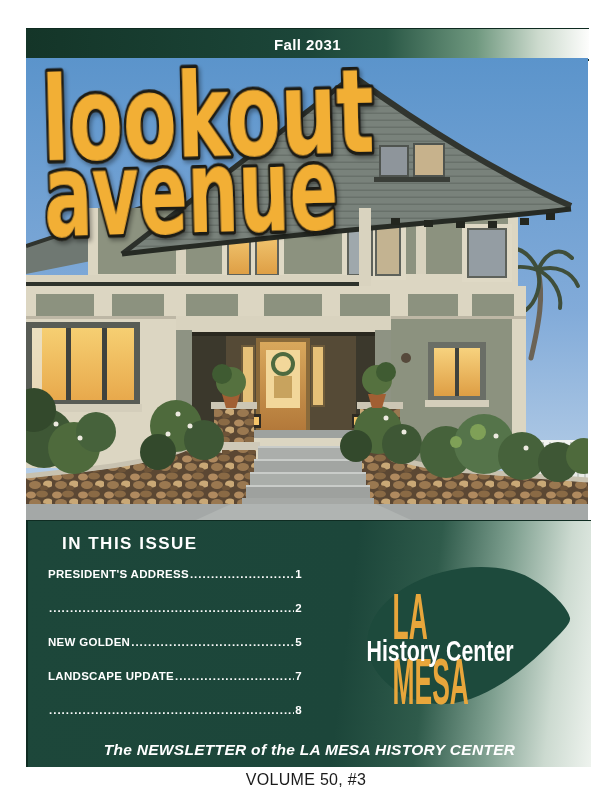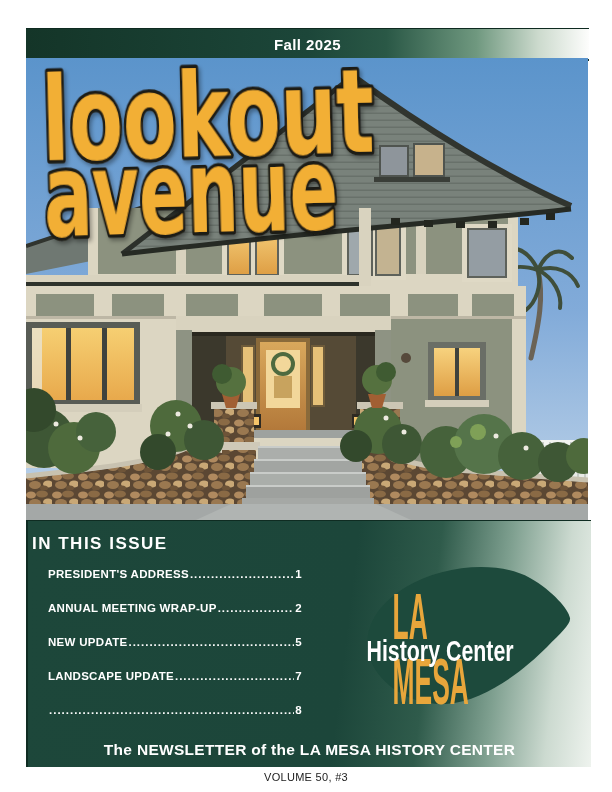--- a/index.html
+++ b/index.html
@@ -14,51 +14,51 @@
   .topbar span{color:#ffffff;font-weight:bold;font-size:15px;letter-spacing:.4px;}
 
   
   .photo{position:absolute;left:26px;top:58px;width:562px;height:462px;overflow:hidden;background:#7fa9d8;}
   .photo svg{position:absolute;left:0;top:0;}
 
   
   .panel{position:absolute;left:26px;top:520px;width:563px;height:246px;color:#ffffff;
     background:linear-gradient(97deg,#1d473a 0%,#1c463a 56%,#2f5b4b 70%,#7fa090 82%,#ccdad0 92%,#eef3ee 100%);
     border-left:2px solid #0f2c22;border-top:1px solid #0f2c22;}
-  .toc-heading{position:absolute;left:4px;top:13px;margin:0;font-size:17px;font-weight:bold;letter-spacing:1.5px;}
+  .toc-heading{position:absolute;left:34px;top:13px;margin:0;font-size:17px;font-weight:bold;letter-spacing:1.5px;}
   .toc-list{position:absolute;left:20px;top:46px;width:254px;font-size:11.5px;font-weight:bold;
             letter-spacing:.3px;line-height:15px;}
   .toc-row{display:flex;align-items:baseline;margin-bottom:19px;}
   .toc-pre{line-height:15px;margin-bottom:0;}
   .toc-label{white-space:nowrap;}
   .toc-dots{flex:1;overflow:hidden;white-space:nowrap;margin:0 1px;letter-spacing:1px;}
   .toc-page{white-space:nowrap;}
 
   
   .logo{position:absolute;left:332px;top:43px;width:212px;height:150px;}
   .logo svg{position:absolute;left:0;top:0;}
   .logo-text{position:absolute;left:4px;top:20px;width:168px;text-align:left;}
   .logo-la{font-size:40px;line-height:40px;height:40px;font-weight:bold;color:#E8A63B;
            transform:scale(0.66,1.62);transform-origin:50% 0;}
   .logo-hc{font-size:22px;line-height:22px;font-weight:bold;color:#ffffff;margin-top:13px;
            transform:scale(0.97,1.35);transform-origin:50% 0;}
 
   .newsletter-line{position:absolute;left:0;right:0;top:220px;text-align:center;
-                   font-size:15.5px;font-weight:bold;letter-spacing:.3px;color:#ffffff;}
+                   font-size:15.5px;font-weight:bold;letter-spacing:.3px;color:#ffffff;font-style:italic;}
 
   .volume-line{position:absolute;left:0;top:771px;width:612px;text-align:center;
-               font-size:11px;color:#1b1b1b;letter-spacing:.3px;}
+               font-size:16px;color:#1b1b1b;letter-spacing:.3px;}
 </style>
 </head>
 <body>
 
 <div class="page">
 
   <header class="topbar">
-    <span>Fall 2025</span>
+    <span>Fall 2031</span>
   </header>
 
   <div class="photo">
     <svg width="562" height="462" viewBox="0 0 562 462" preserveAspectRatio="none">
       <defs>
         <linearGradient id="sky" x1="0" y1="0" x2="0" y2="1">
           <stop offset="0" stop-color="#5B94CB"></stop>
             <stop offset="0.55" stop-color="#82ABD9"></stop>
           <stop offset="1" stop-color="#C2D6EA"></stop>
         </linearGradient>
@@ -290,26 +290,25 @@
   <section class="panel">
     <h2 class="toc-heading">IN THIS ISSUE</h2>
 
     <div class="toc-list">
         <div class="toc-row">
           <span class="toc-label">PRESIDENT'S ADDRESS</span>
           <span class="toc-dots">............................................................................</span>
           <span class="toc-page">1</span>
         </div>
         <div class="toc-row">
-          <span class="toc-label">ANNUAL MEETING WRAP-UP</span>
           <span class="toc-dots">............................................................................</span>
           <span class="toc-page">2</span>
         </div>
         <div class="toc-row">
-          <span class="toc-label">NEW UPDATE</span>
+          <span class="toc-label">NEW GOLDEN</span>
           <span class="toc-dots">............................................................................</span>
           <span class="toc-page">5</span>
         </div>
         <div class="toc-row">
           <span class="toc-label">LANDSCAPE UPDATE</span>
           <span class="toc-dots">............................................................................</span>
           <span class="toc-page">7</span>
         </div>
         <div class="toc-row">
           <span class="toc-dots">............................................................................</span>

